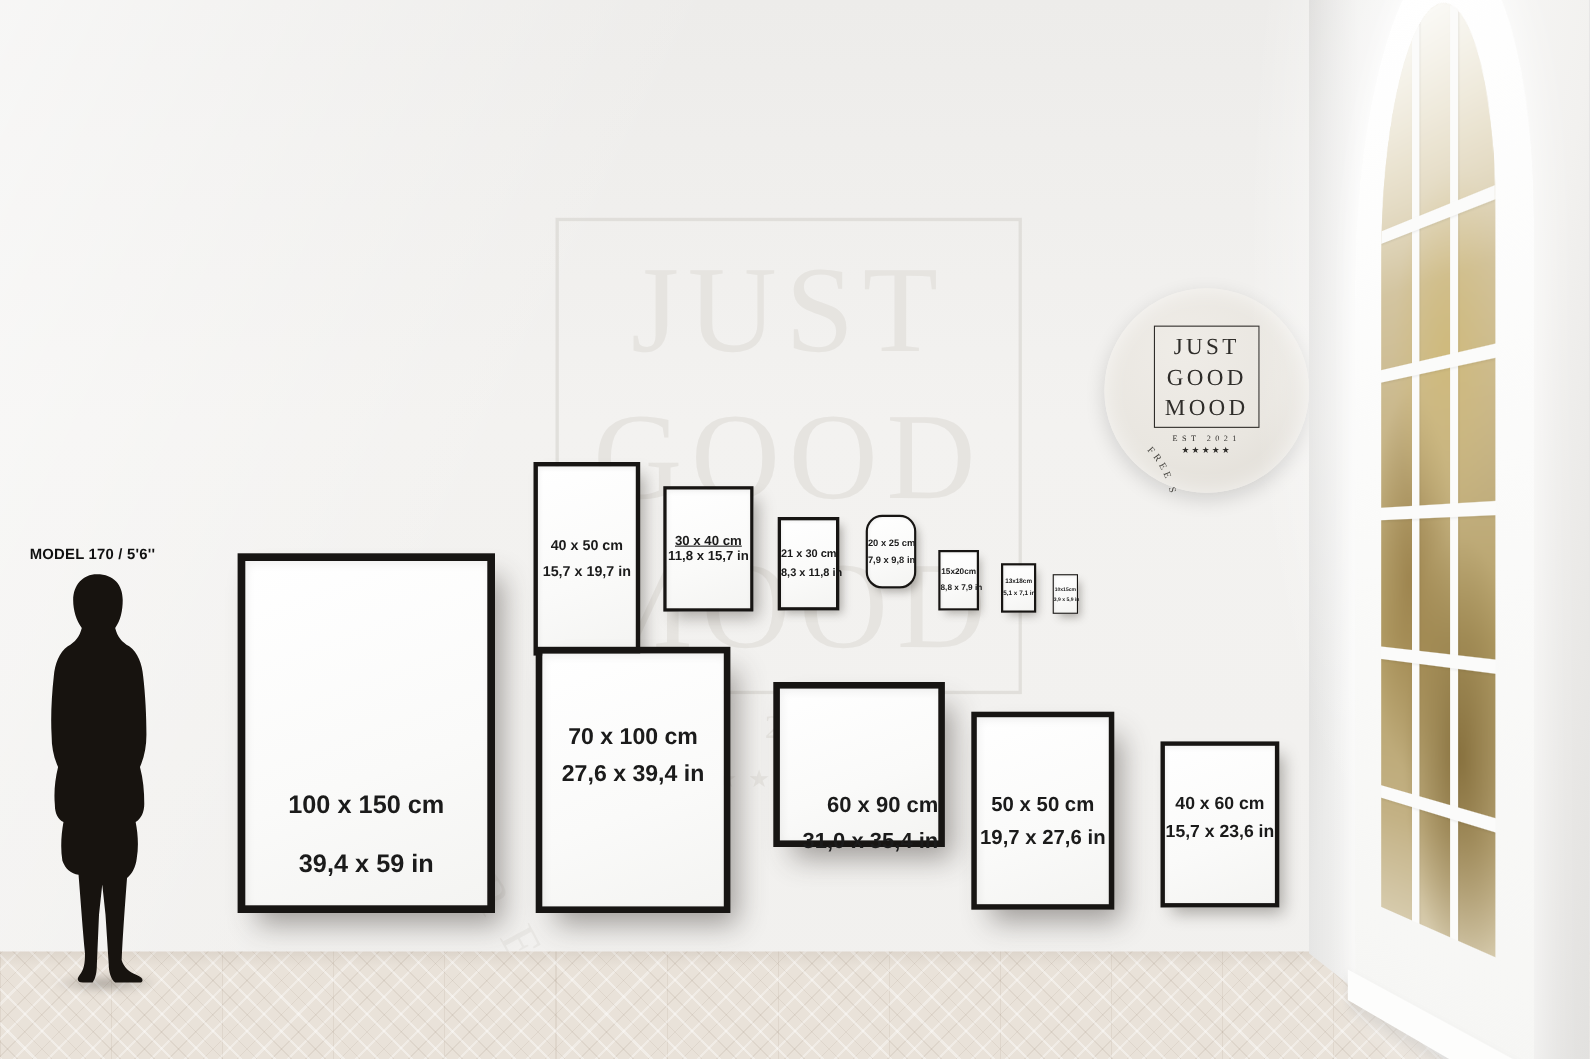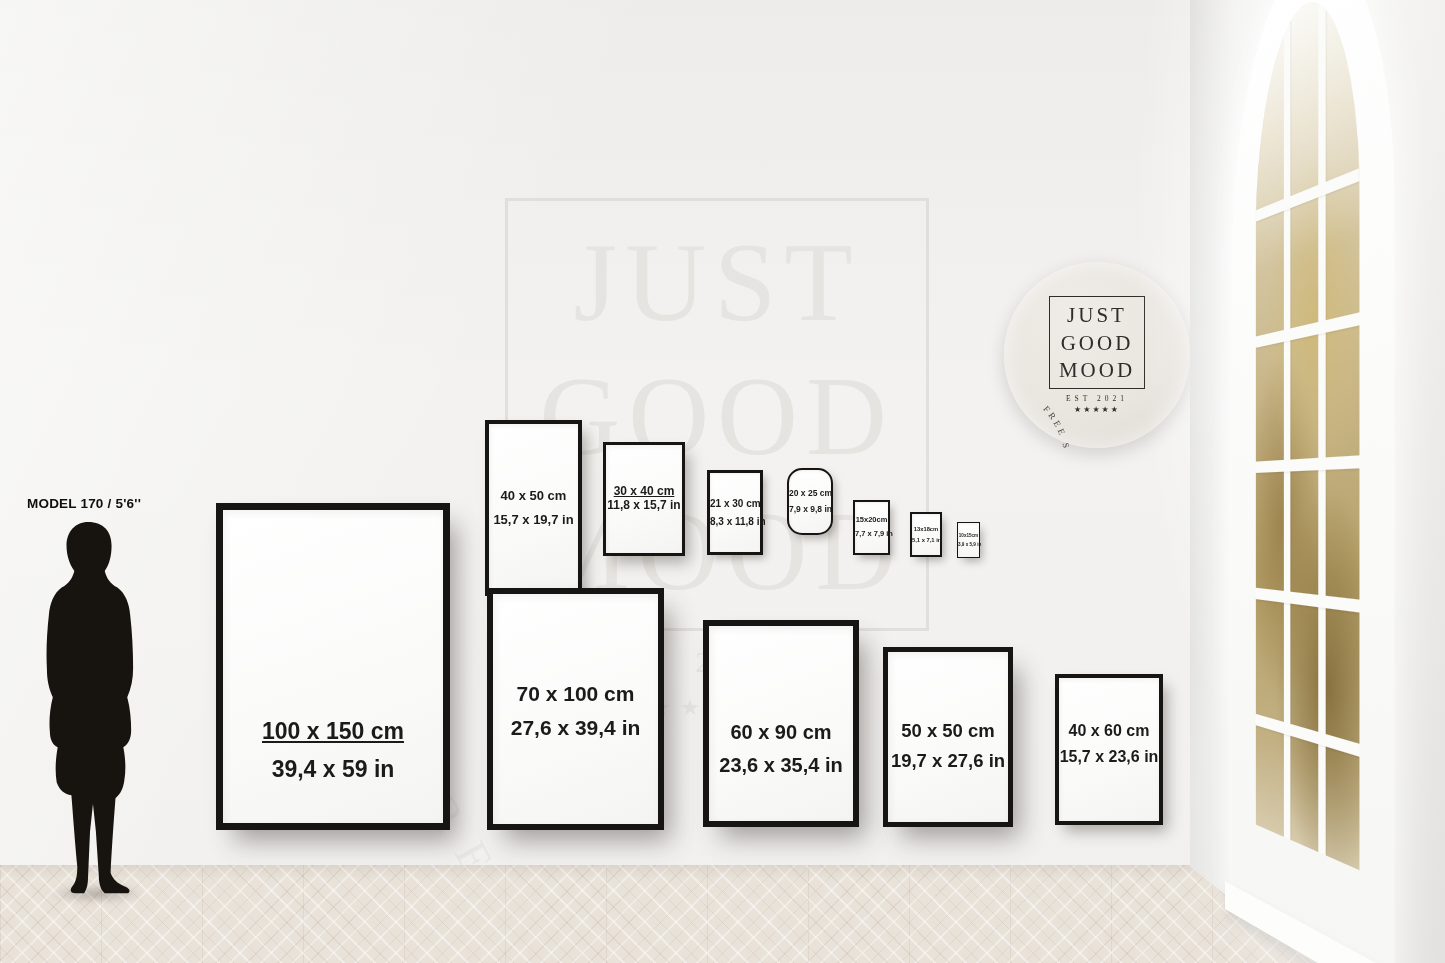--- a/index.html
+++ b/index.html
@@ -118,24 +118,24 @@
     color:#1b1b1b; font-weight:bold; text-align:center;
   }
   .frame .ftxt { width:100%; }
   .frame .cm { line-height:1.15; white-space:nowrap; }
   .frame .inch { line-height:1.15; white-space:nowrap; }
   .big-shadow { box-shadow:12px 16px 24px -6px rgba(60,54,48,.45), inset 2px 3px 8px rgba(0,0,0,.06); }
   .mid-shadow { box-shadow:7px 9px 14px -3px rgba(60,54,48,.40), inset 1px 2px 5px rgba(0,0,0,.06); }
   .sml-shadow { box-shadow:4px 5px 8px -2px rgba(60,54,48,.38), inset 1px 1px 3px rgba(0,0,0,.06); }
   
   .f-s1 { left:216px; top:503px; width:234px; height:327px; border-width:7px; font-size:23px; }
-  .f-s1 .ftxt { margin-top:208px; } .f-s1 .cm { margin-bottom:12px;text-decoration:underline; }
+  .f-s1 .ftxt { margin-top:208px; } .f-s1 .cm { margin-bottom:28px; }
   .f-s2 { left:487px; top:588px; width:177px; height:242px; border-width:6px; font-size:21px; }
-  .f-s2 .ftxt { margin-top:88px;text-align:center; } .f-s2 .cm { margin-bottom:10px; }
-  .f-s3 { left:703px; top:620px; width:156px; height:207px; border-width:6px; font-size:20px; }
+  .f-s2 .ftxt { margin-top:64px;text-align:center; } .f-s2 .cm { margin-bottom:10px; }
+  .f-s3 { left:703px; top:620px; width:156px; height:150px; border-width:6px; font-size:20px;text-align:right; }
   .f-s3 .ftxt { margin-top:95px; } .f-s3 .cm { margin-bottom:10px; }
   .f-s4 { left:883px; top:647px; width:130px; height:180px; border-width:5px; font-size:18.5px; }
   .f-s4 .ftxt { margin-top:68px; } .f-s4 .cm { margin-bottom:9px; }
   .f-s5 { left:1055px; top:674px; width:108px; height:151px; border-width:4px; font-size:16px; }
   .f-s5 .ftxt { margin-top:44px; } .f-s5 .cm { margin-bottom:8px; }
   
   .top-row { justify-content:center; }
   .f-h1 { left:485px; top:420px; width:97px;  height:176px; border-width:4px;   font-size:13px; }
   .f-h1 .cm { margin-bottom:9px; }
   .f-h2 { left:603px; top:442px; width:82px;  height:114px; border-width:3.5px; font-size:12px; }
@@ -220,21 +220,21 @@
   </div>
   <div class="frame top-row f-h4 sml-shadow">
     <div class="ftxt">
         <div class="cm">20 x 25 cm</div>
         <div class="inch">7,9 x 9,8 in</div>
       </div>
   </div>
   <div class="frame top-row f-h5 sml-shadow">
     <div class="ftxt">
         <div class="cm">15x20cm</div>
-        <div class="inch">7,7 x 7,9 in</div>
+        <div class="inch">8,8 x 7,9 in</div>
       </div>
   </div>
   <div class="frame top-row f-h6 sml-shadow">
     <div class="ftxt">
         <div class="cm">13x18cm</div>
         <div class="inch">5,1 x 7,1 in</div>
       </div>
   </div>
   <div class="frame top-row f-h7 sml-shadow">
     <div class="ftxt">
@@ -251,21 +251,21 @@
   </div>
   <div class="frame f-s2 big-shadow">
     <div class="ftxt">
         <div class="cm">70 x 100 cm</div>
         <div class="inch">27,6 x 39,4 in</div>
       </div>
   </div>
   <div class="frame f-s3 big-shadow">
     <div class="ftxt">
         <div class="cm">60 x 90 cm</div>
-        <div class="inch">23,6 x 35,4 in</div>
+        <div class="inch">31,0 x 35,4 in</div>
       </div>
   </div>
   <div class="frame f-s4 big-shadow">
     <div class="ftxt">
         <div class="cm">50 x 50 cm</div>
         <div class="inch">19,7 x 27,6 in</div>
       </div>
   </div>
   <div class="frame f-s5 mid-shadow">
     <div class="ftxt">

